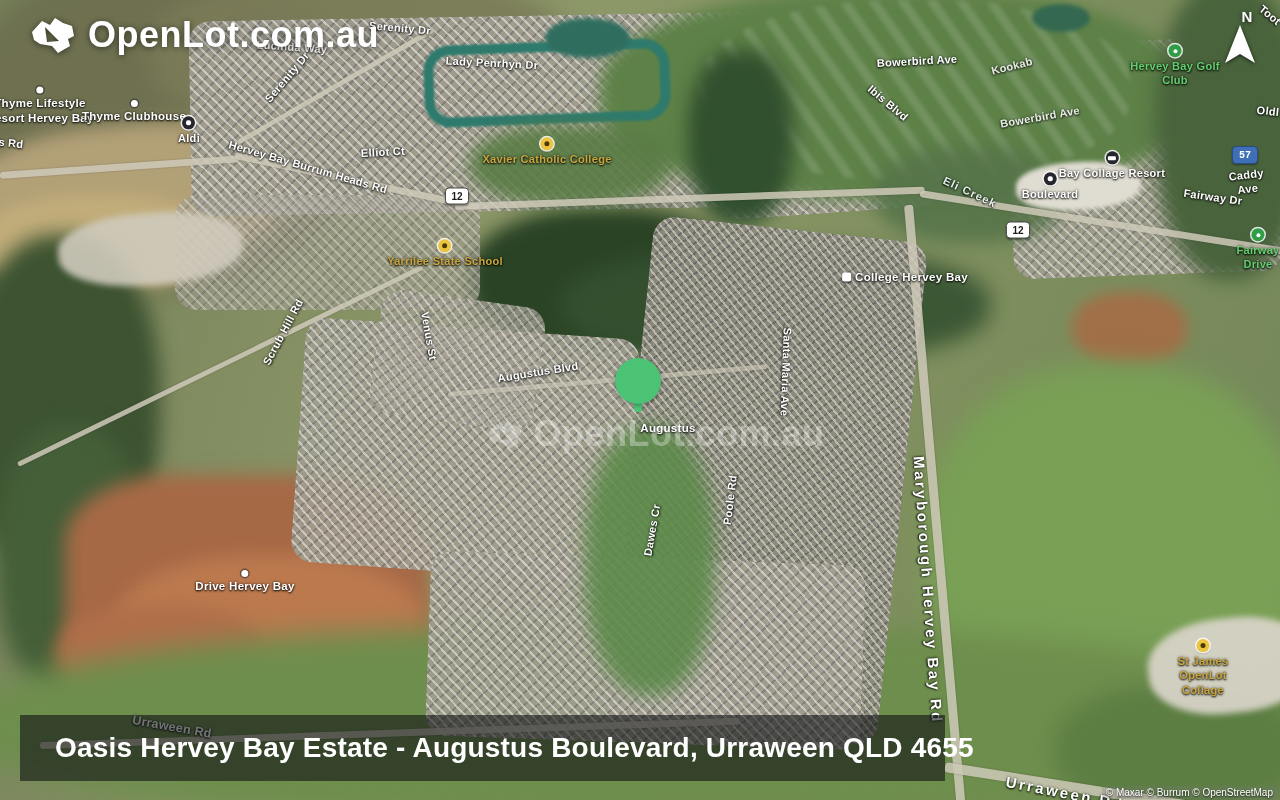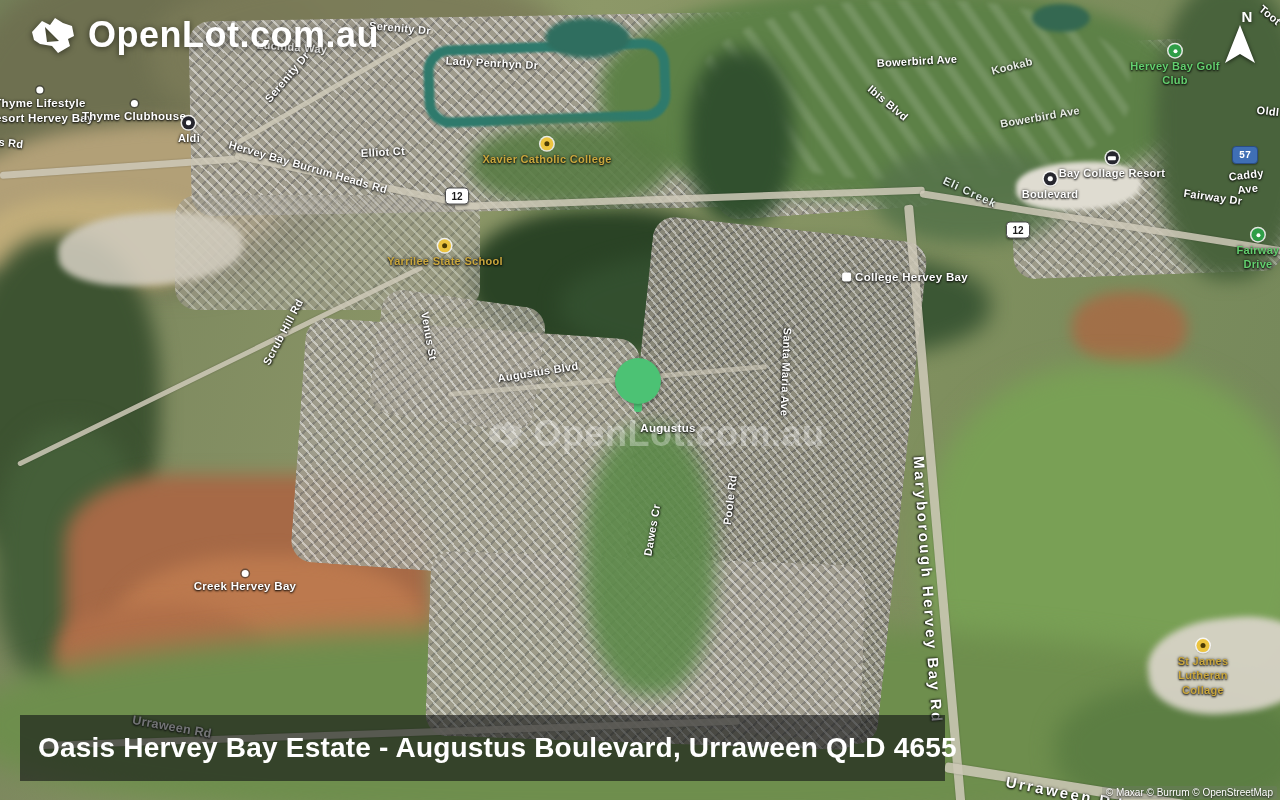--- a/index.html
+++ b/index.html
@@ -54,21 +54,21 @@
   .brand{position:absolute;left:28px;top:14px;z-index:9;display:flex;align-items:center;gap:12px;color:#fff;
     filter:drop-shadow(0 1px 3px rgba(0,0,0,.55));}
   .brand-text{font:700 36px "Liberation Sans",sans-serif;letter-spacing:.5px;}
   .compass{position:absolute;left:1224px;top:8px;z-index:9;display:flex;flex-direction:column;align-items:center;
     filter:drop-shadow(0 1px 2px rgba(0,0,0,.7));}
   .compass-n{color:#fff;font:700 15px "Liberation Sans",sans-serif;transform:translateX(7px);}
   .watermark{position:absolute;left:655px;top:434px;z-index:7;transform:translate(-50%,-50%);
     display:flex;align-items:center;gap:10px;opacity:.32;color:#fff;pointer-events:none;}
   .watermark-text{font:700 36px "Liberation Sans",sans-serif;letter-spacing:.5px;}
   .caption{position:absolute;left:20px;top:715px;width:925px;height:66px;z-index:8;
-    background:rgba(12,14,18,.58);display:flex;align-items:center;padding-left:18px;box-sizing:border-box;}
+    background:rgba(12,14,18,.58);display:flex;align-items:center;padding-left:35px;box-sizing:border-box;}
   .caption-text{color:#fff;font:600 28px "Liberation Sans",sans-serif;letter-spacing:.2px;white-space:nowrap;}
   .attribution{position:absolute;right:3px;bottom:1px;z-index:9;color:#fff;font:400 10px "Liberation Sans",sans-serif;
     text-shadow:0 1px 2px rgba(0,0,0,.9);background:rgba(120,120,120,.25);padding:1px 4px;border-radius:2px;}
 </style>
 </head>
 <body>
 
 <div id="stage">
 
   <div>
@@ -254,25 +254,25 @@
       <div class="lbl t-road" style="left: 652px; top: 530px; --r: -80deg;">
     
     <span class="txt">Dawes Cr</span>
   </div>
       <div class="lbl t-road-big" style="left: 928px; top: 590px; --r: 86deg;">
     
     <span class="txt">Maryborough Hervey Bay Rd</span>
   </div>
       <div class="lbl t-place" style="left: 245px; top: 582px; --r: 0deg;">
     <span class="icn dot"></span>
-    <span class="txt">Creek Hervey Bay</span>
+    <span class="txt">Drive Hervey Bay</span>
   </div>
       <div class="lbl t-school" style="left: 1203px; top: 668px; --r: 0deg;">
     <span class="icn school"></span>
-    <span class="txt">St James Lutheran
+    <span class="txt">St James OpenLot
 Collage</span>
   </div>
       <div class="lbl t-road-mid" style="left: 172px; top: 727px; --r: 10deg;">
     
     <span class="txt">Urraween Rd</span>
   </div>
       <div class="lbl t-road-big" style="left: 1065px; top: 793px; --r: 11deg;">
     
     <span class="txt">Urraween Rd</span>
   </div>

